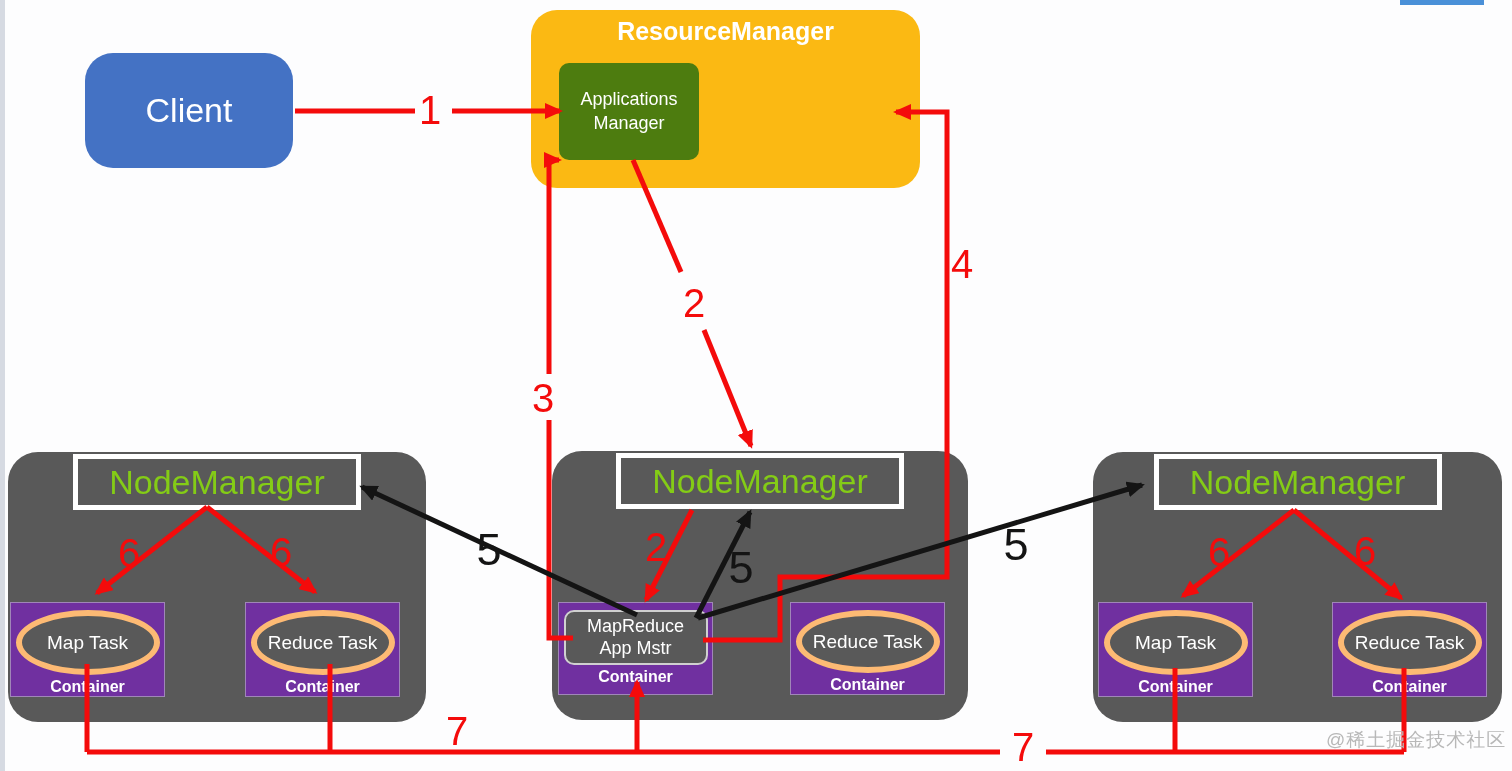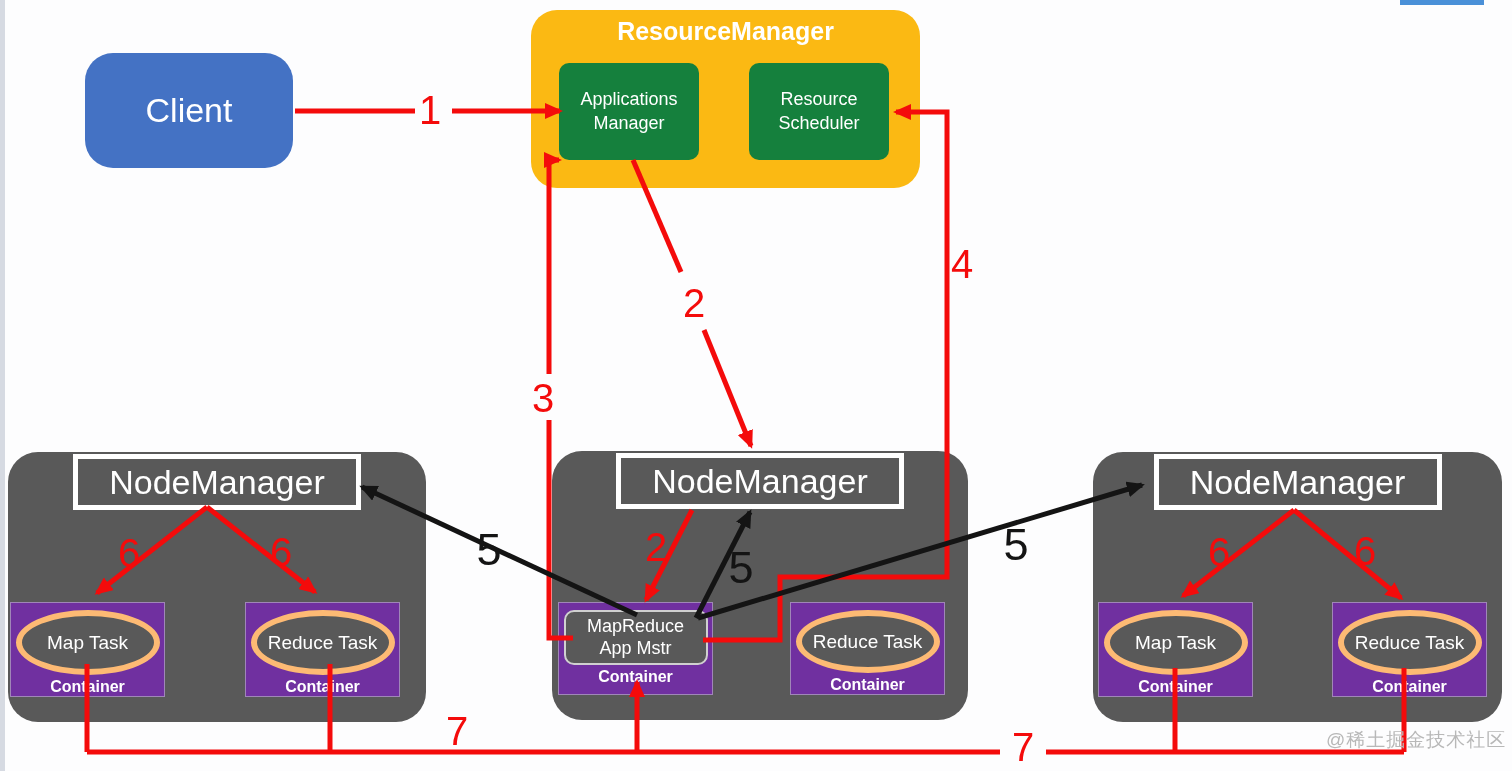--- a/index.html
+++ b/index.html
@@ -10,33 +10,33 @@
   #edge-strip{left:0;top:0;width:5px;height:771px;background:#d6dae2;}
   #top-bar{left:1400px;top:0;width:84px;height:5px;background:#4a90d8;}
 
   
   #client{left:85px;top:53px;width:208px;height:115px;background:#4472c4;border-radius:28px;
           display:flex;align-items:center;justify-content:center;color:#fff;font-size:34px;}
 
   
   #rm{left:531px;top:10px;width:389px;height:178px;background:#fbb913;border-radius:26px;}
   #rm-title{width:100%;text-align:center;margin-top:7px;color:#fff;font-size:25px;font-weight:bold;}
-  .green-box{position:absolute;top:53px;width:140px;height:97px;background:#15803d;border-radius:10px;
+  .green-box{position:absolute;top:53px;width:140px;height:97px;background:#4d7c0f;border-radius:10px;
              display:flex;align-items:center;justify-content:center;text-align:center;
              color:#fff;font-size:18px;line-height:1.3;padding:11px 10px;box-sizing:border-box;}
   #am{left:28px;}
   #rs{left:218px;}
 
   
   .nm{background:#595959;border-radius:30px;}
   #nm-left{left:8px;top:452px;width:418px;height:270px;}
   #nm-mid{left:552px;top:451px;width:416px;height:269px;}
   #nm-right{left:1093px;top:452px;width:409px;height:270px;}
   .nm-title{margin:2px auto 0;width:278px;height:46px;border:5px solid #fff;background:#595959;
-            color:#ffffff;font-size:34px;display:flex;align-items:center;justify-content:center;}
+            color:#84cc16;font-size:34px;display:flex;align-items:center;justify-content:center;}
   .pcont{position:absolute;top:150px;width:155px;height:95px;background:#7030a0;
          border:1px solid #a086b8;box-sizing:border-box;display:flex;flex-direction:column;align-items:center;}
   .pcont .task{margin-top:7px;width:132px;height:56px;background:#595959;border:6px solid #fdba74;
          border-radius:50%;display:flex;align-items:center;justify-content:center;color:#fff;font-size:19px;}
   .pcont .task.rect{border-radius:10px;border:2px solid #d0d0d0;width:144px;height:55px;
          text-align:center;font-size:18px;line-height:1.2;padding:0 6px;box-sizing:border-box;}
   .pcont .c-label{margin-top:3px;color:#fff;font-size:16px;font-weight:bold;}
   .cpos-a{left:2px;} .cpos-b{left:237px;}
   #nm-mid .cpos-a{left:6px;top:151px;height:93px;} #nm-mid .cpos-b{left:238px;top:151px;height:93px;}
   #nm-right .cpos-a{left:5px;} #nm-right .cpos-b{left:239px;}
@@ -60,23 +60,20 @@
   <div id="top-bar" class="abs"></div>
 
   <div id="client" class="abs">
     <span>Client</span>
   </div>
 
   <div id="rm" class="abs">
     <div id="rm-title">ResourceManager</div>
     <div id="am" class="green-box">
       <span>Applications Manager</span>
-    </div>
-    <div id="rs" class="green-box">
-      <span>Resource Scheduler</span>
     </div>
   </div>
 
   <div id="nm-left" class="abs nm">
     <div class="nm-title">NodeManager</div>
     <div class="pcont cpos-a">
       <div class="task">Map Task</div>
       <div class="c-label">Container</div>
     </div>
     <div class="pcont cpos-b">

